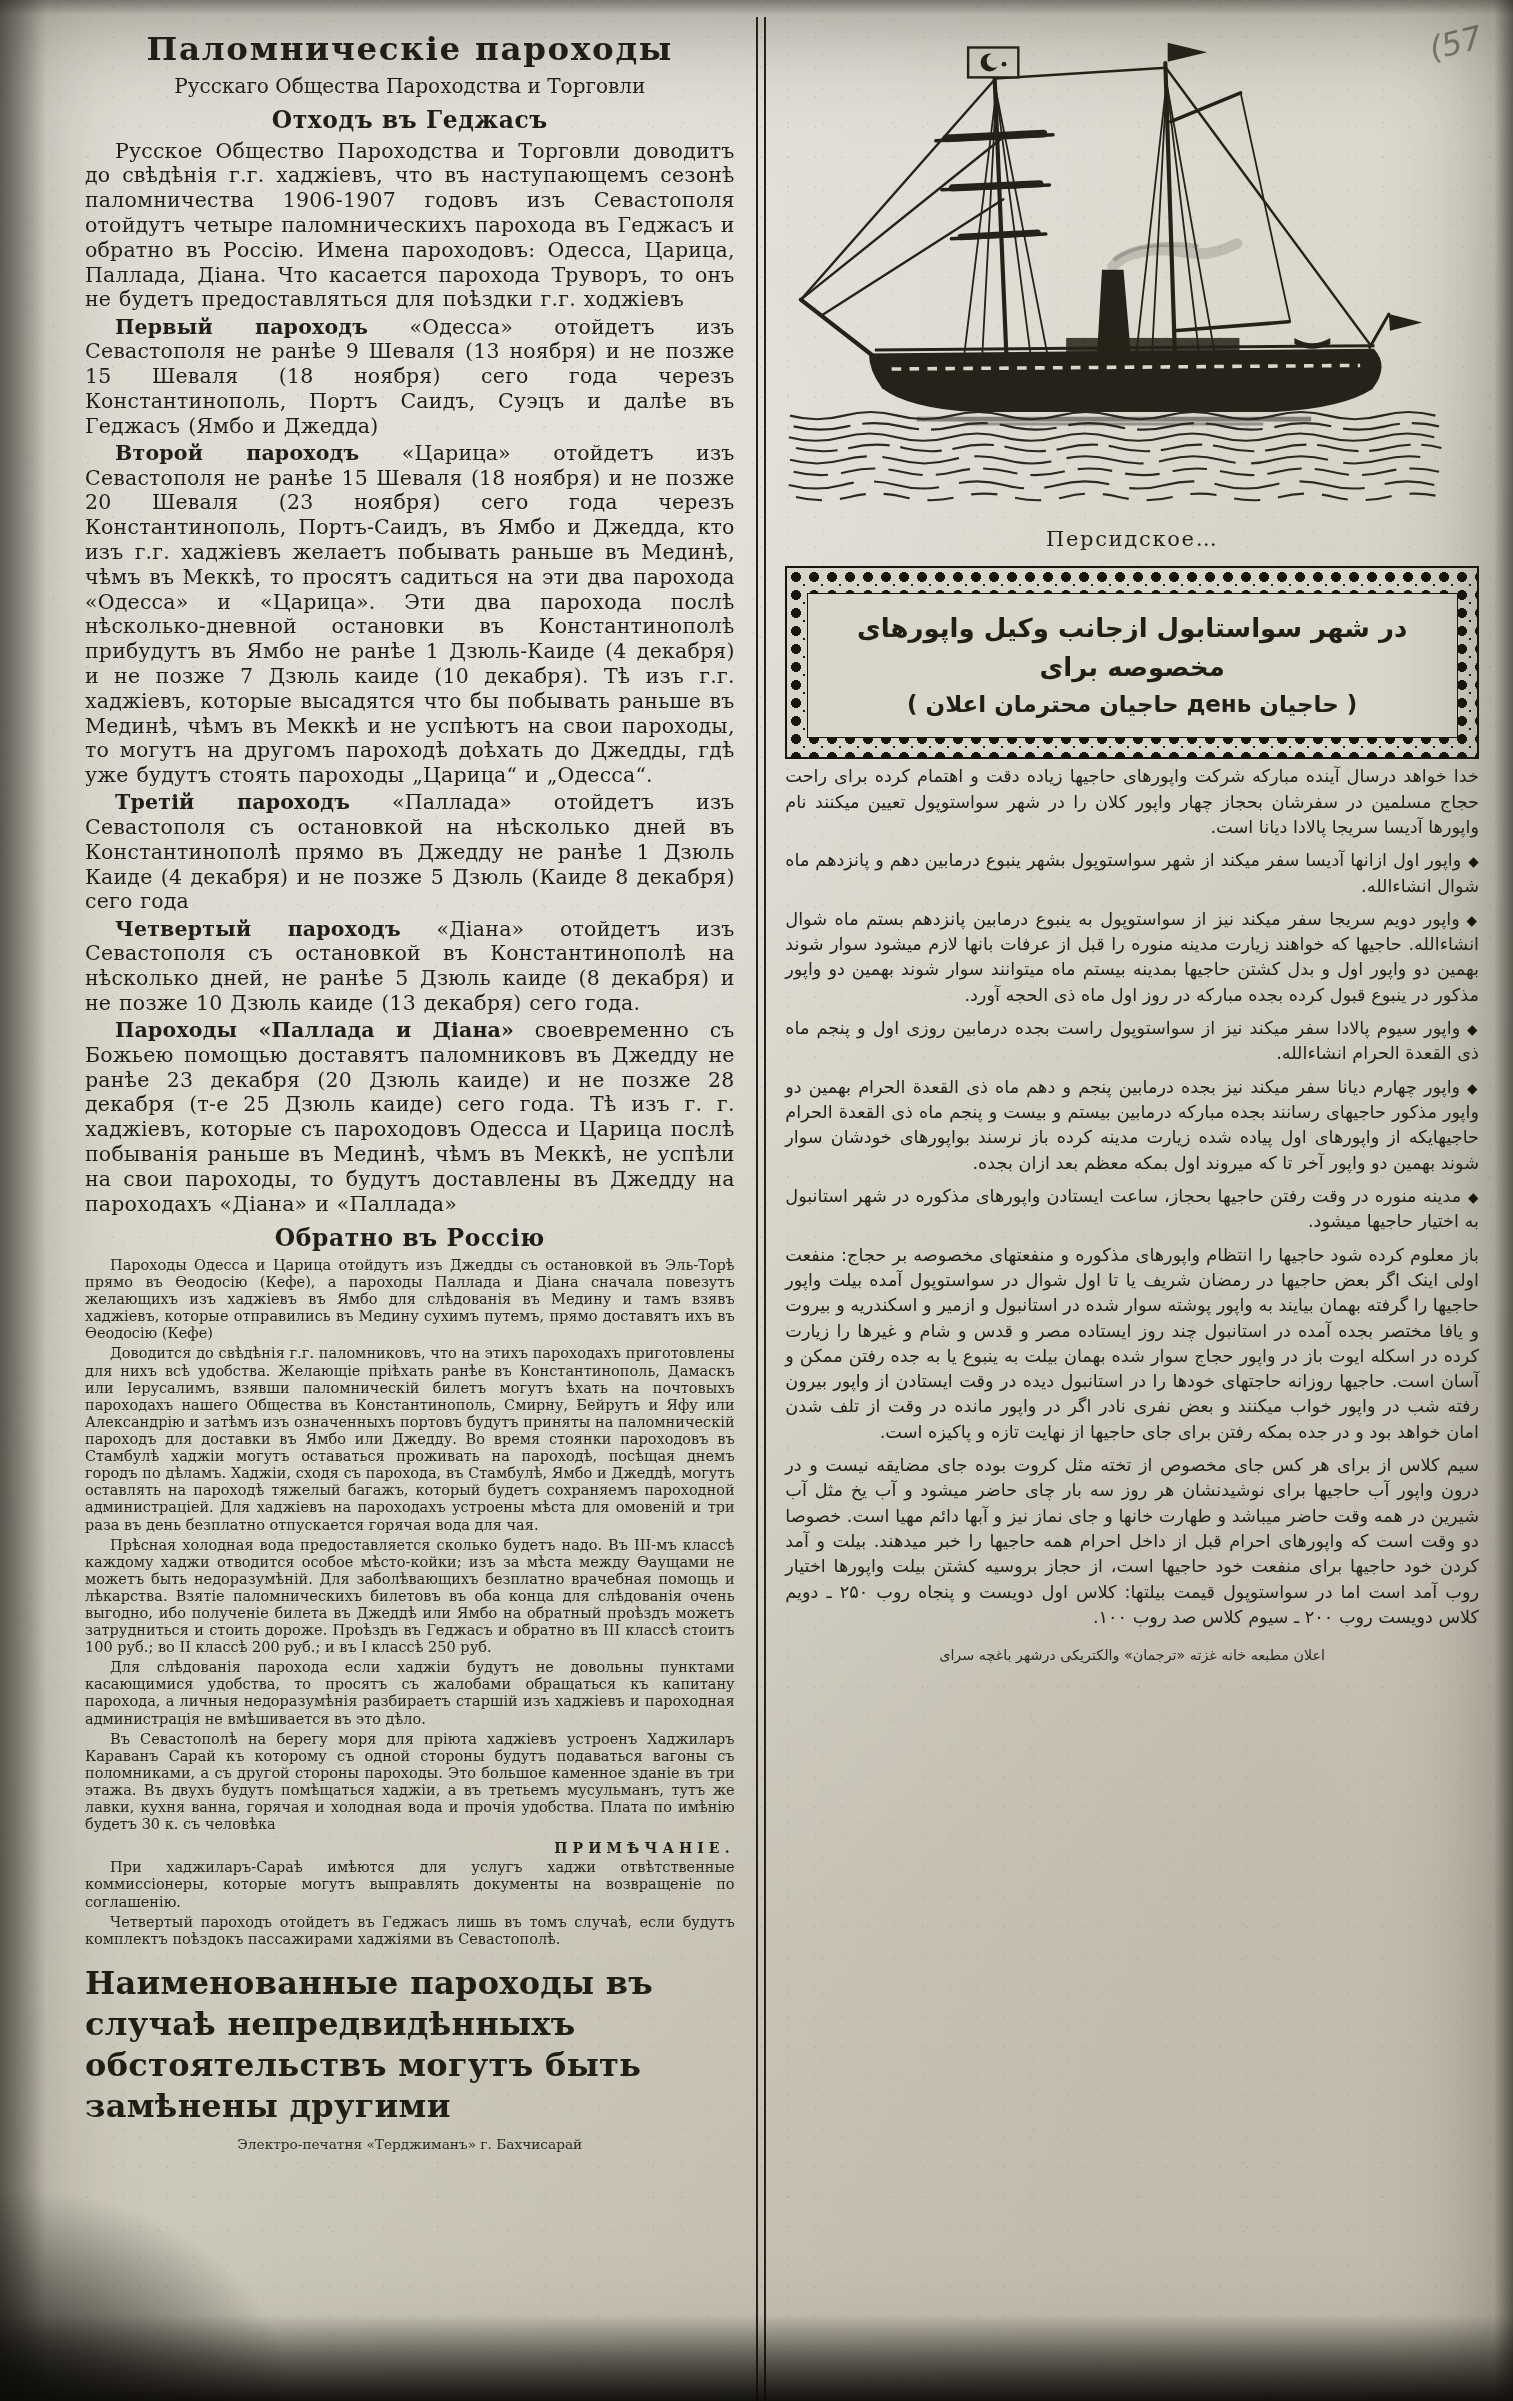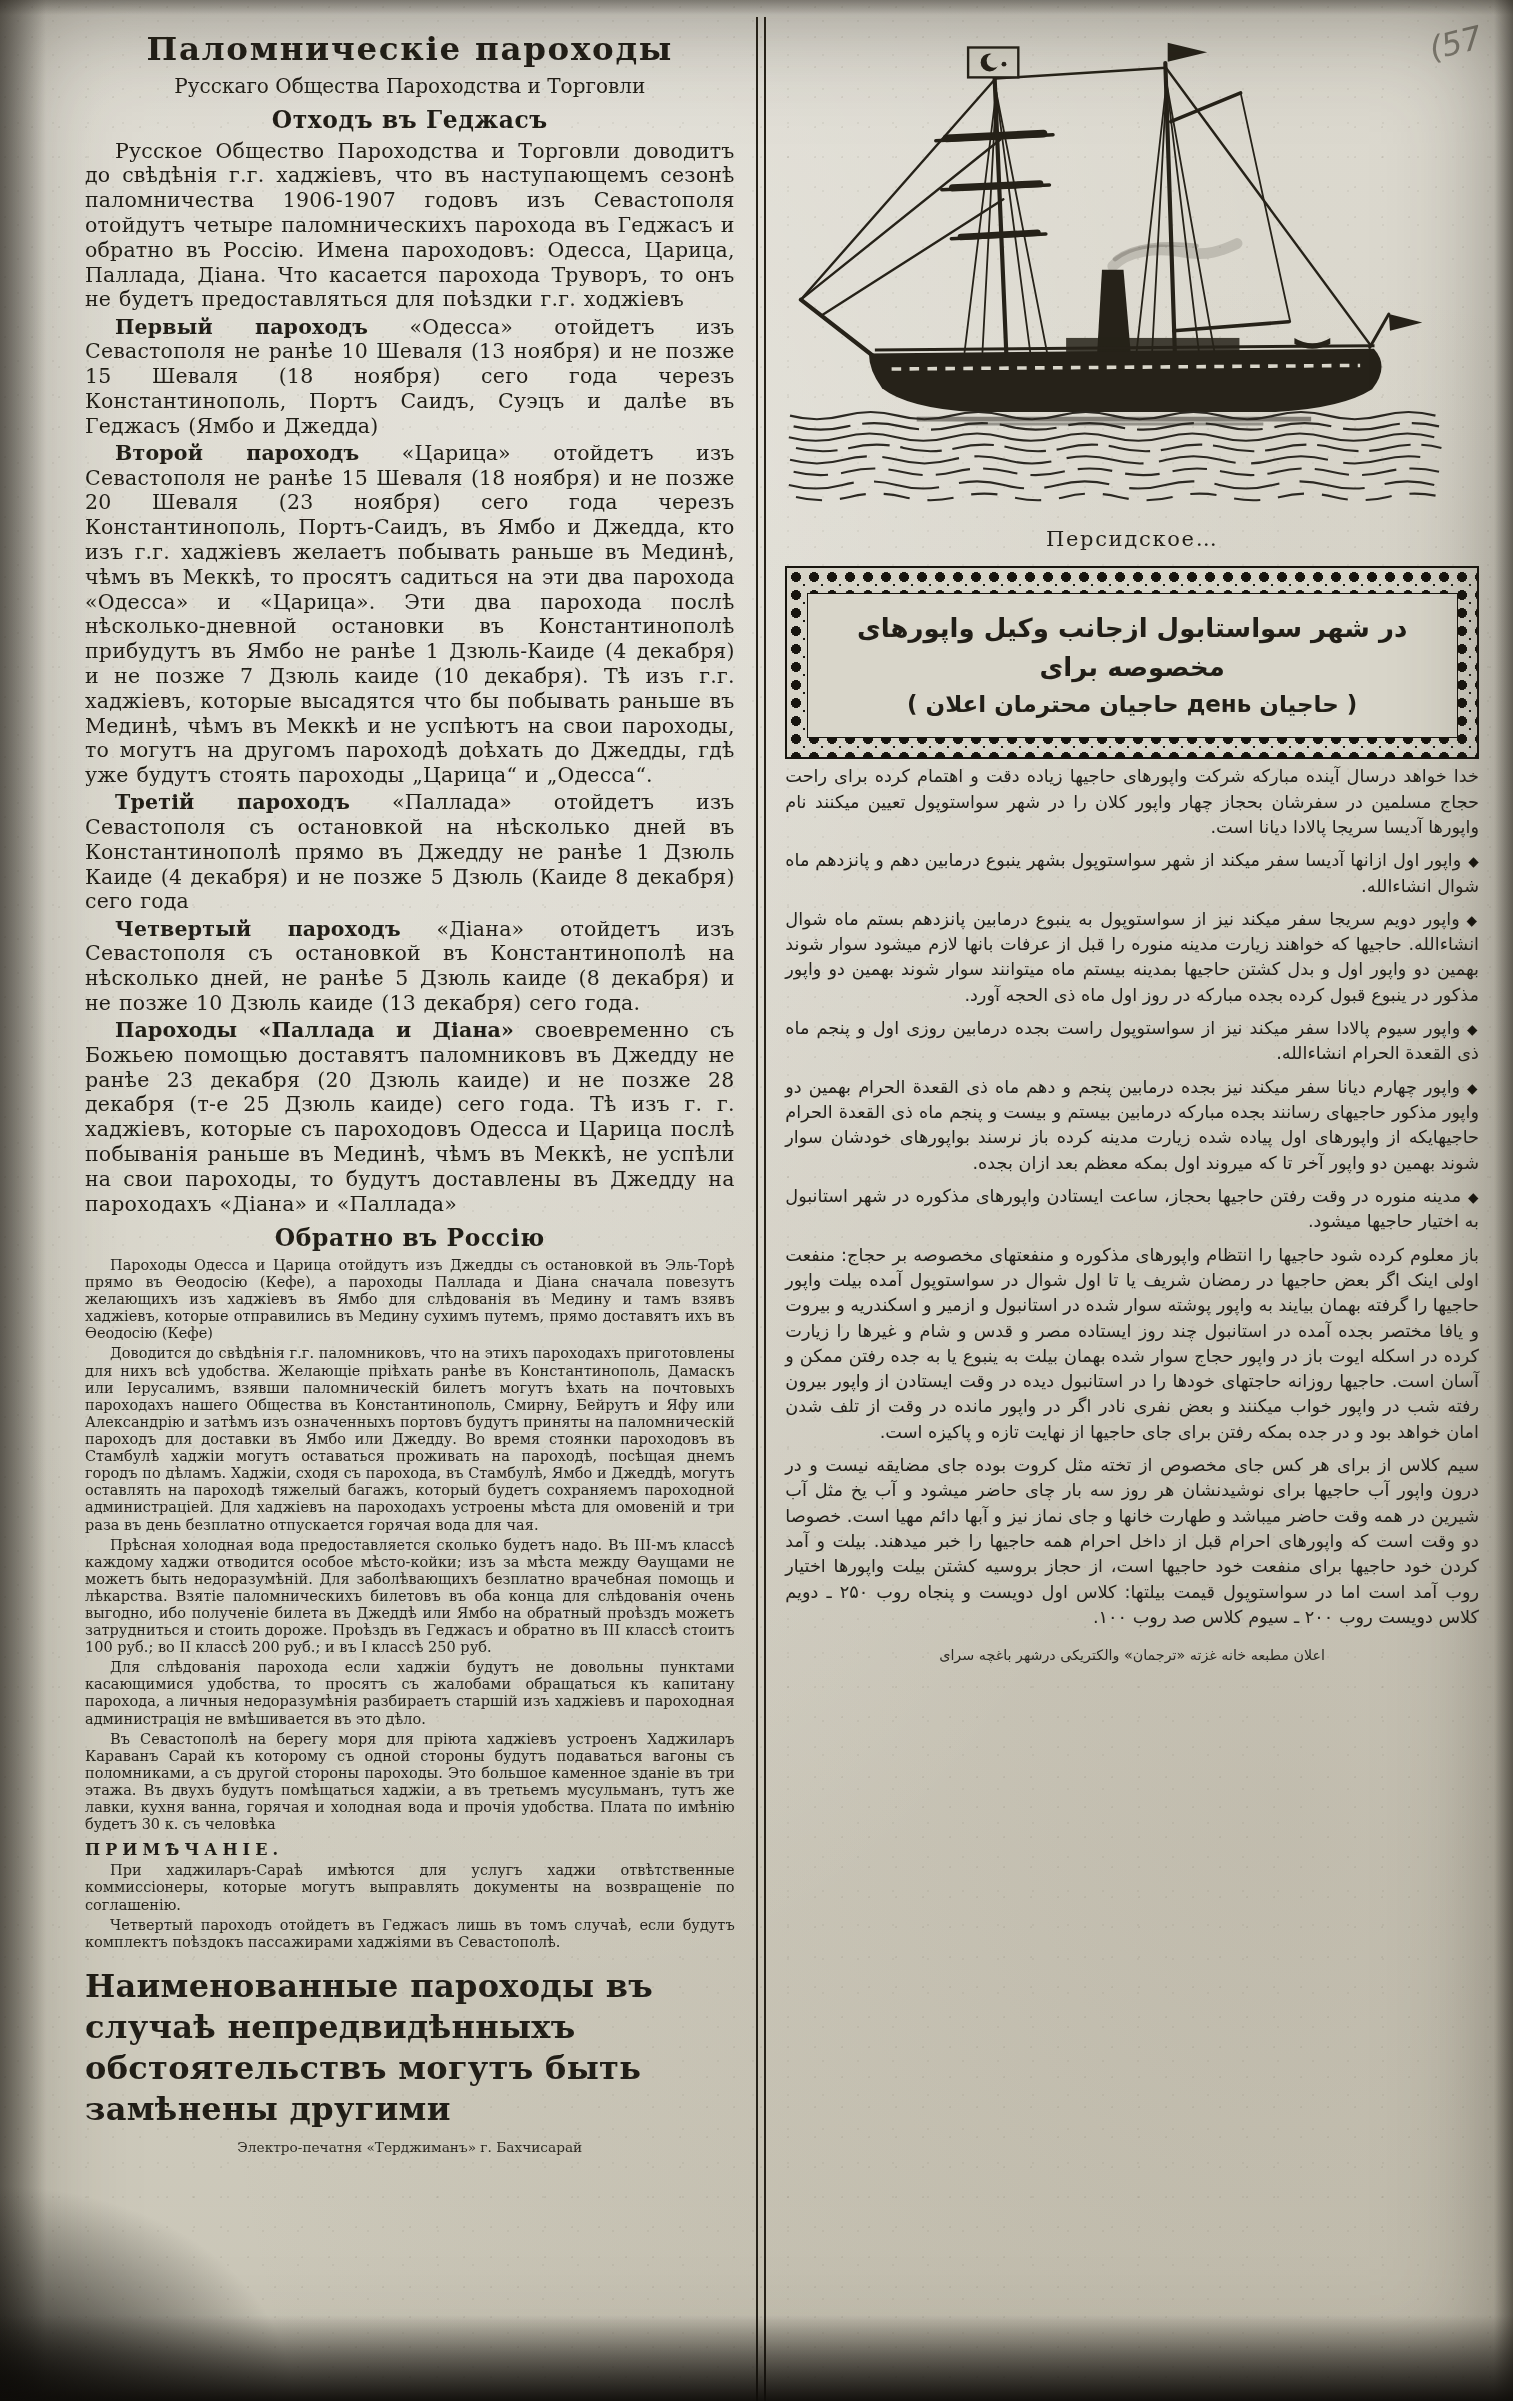--- a/index.html
+++ b/index.html
@@ -31,21 +31,21 @@
   .page{position:absolute;inset:0;display:flex;padding:17px 8px 0 35px;box-sizing:border-box;z-index:10;}
 
   
   .col-left{width:719px;box-sizing:border-box;padding:9px 19.4px 0 50px;}
   .col-left h1{font-size:32.5px;font-weight:700;text-align:center;margin:3.4px 0 5.7px;letter-spacing:1.7px;}
   .col-left .subtitle{font-size:20px;text-align:center;margin:0 0 5.7px;}
   .col-left p.body{font-size:20.5px;line-height:1.21;text-align:justify;text-indent:30px;margin:0 0 2.3px;letter-spacing:0.2px;word-spacing:1.1px;}
   .col-left h2{font-size:23.4px;font-weight:700;text-align:center;margin:8px 0 4.6px;letter-spacing:0.6px;}
   .col-left p.body b{font-weight:700;}
   .col-left p.small{font-size:14.5px;line-height:1.18;text-align:justify;text-indent:25px;margin:0 0 2.9px;color:#27241d;}
-  .col-left h3{font-size:16px;font-weight:700;text-align:left;letter-spacing:5.1px;margin:6.8px 0 3.4px;}
+  .col-left h3{font-size:14px;font-weight:700;text-align:right;letter-spacing:5.1px;margin:6.8px 0 3.4px;}
   .announcement{font-size:32px;font-weight:700;line-height:1.28;margin:15px 0 9px;letter-spacing:0.3px;}
   .imprint{font-size:13.7px;text-align:center;margin-top:2.3px;color:#2a2720;}
 
   
   .divider{width:9.7px;margin:0 2.3px;border-left:2.9px solid #262219;border-right:2.9px solid #262219;box-sizing:border-box;}
 
   
   .col-right{flex:1;box-sizing:border-box;padding:3.4px 26px 0 17px;font-family:"DejaVu Sans","Liberation Sans",sans-serif;}
   .ship{position:relative;width:100%;height:502px;}
   .ship svg{width:100%;height:100%;}
@@ -78,21 +78,21 @@
 <div class="scan">
   <div class="page">
 
     <div class="col-left">
       <h1>Паломническіе пароходы</h1>
       <div class="subtitle">Русскаго Общества Пароходства и Торговли</div>
 
       <h2>Отходъ въ Геджасъ</h2>
       <p class="body">Русское Общество Пароходства и Торговли доводитъ до свѣдѣнія г.г. хаджіевъ, что въ наступающемъ сезонѣ паломничества 1906-1907 годовъ изъ Севастополя отойдутъ четыре паломническихъ парохода въ Геджасъ и обратно въ Россію. Имена пароходовъ: Одесса, Царица, Паллада, Діана. Что касается парохода Труворъ, то онъ не будетъ предоставляться для поѣздки г.г. ходжіевъ</p>
 
-      <p class="body"><b>Первый пароходъ</b><span> «Одесса» отойдетъ изъ Севастополя не ранѣе 10 Шеваля (13 ноября) и не позже 15 Шеваля (18 ноября) сего года черезъ Константинополь, Портъ Саидъ, Суэцъ и далѣе въ Геджасъ (Ямбо и Джедда)</span></p>
+      <p class="body"><b>Первый пароходъ</b><span> «Одесса» отойдетъ изъ Севастополя не ранѣе 9 Шеваля (13 ноября) и не позже 15 Шеваля (18 ноября) сего года черезъ Константинополь, Портъ Саидъ, Суэцъ и далѣе въ Геджасъ (Ямбо и Джедда)</span></p>
       <p class="body"><b>Второй пароходъ</b><span> «Царица» отойдетъ изъ Севастополя не ранѣе 15 Шеваля (18 ноября) и не позже 20 Шеваля (23 ноября) сего года черезъ Константинополь, Портъ-Саидъ, въ Ямбо и Джедда, кто изъ г.г. хаджіевъ желаетъ побывать раньше въ Мединѣ, чѣмъ въ Меккѣ, то просятъ садиться на эти два парохода «Одесса» и «Царица». Эти два парохода послѣ нѣсколько-дневной остановки въ Константинополѣ прибудутъ въ Ямбо не ранѣе 1 Дзюль-Каиде (4 декабря) и не позже 7 Дзюль каиде (10 декабря). Тѣ изъ г.г. хаджіевъ, которые высадятся что бы побывать раньше въ Мединѣ, чѣмъ въ Меккѣ и не успѣютъ на свои пароходы, то могутъ на другомъ пароходѣ доѣхать до Джедды, гдѣ уже будутъ стоять пароходы „Царица“ и „Одесса“.</span></p>
       <p class="body"><b>Третій пароходъ</b><span> «Паллада» отойдетъ изъ Севастополя съ остановкой на нѣсколько дней въ Константинополѣ прямо въ Джедду не ранѣе 1 Дзюль Каиде (4 декабря) и не позже 5 Дзюль (Каиде 8 декабря) сего года</span></p>
       <p class="body"><b>Четвертый пароходъ</b><span> «Діана» отойдетъ изъ Севастополя съ остановкой въ Константинополѣ на нѣсколько дней, не ранѣе 5 Дзюль каиде (8 декабря) и не позже 10 Дзюль каиде (13 декабря) сего года.</span></p>
       <p class="body"><b>Пароходы «Паллада и Діана»</b><span> своевременно съ Божьею помощью доставятъ паломниковъ въ Джедду не ранѣе 23 декабря (20 Дзюль каиде) и не позже 28 декабря (т-е 25 Дзюль каиде) сего года. Тѣ изъ г. г. хаджіевъ, которые съ пароходовъ Одесса и Царица послѣ побыванія раньше въ Мединѣ, чѣмъ въ Меккѣ, не успѣли на свои пароходы, то будутъ доставлены въ Джедду на пароходахъ «Діана» и «Паллада»</span></p>
 
       <h2>Обратно въ Россію</h2>
       <p class="small">Пароходы Одесса и Царица отойдутъ изъ Джедды съ остановкой въ Эль-Торѣ прямо въ Ѳеодосію (Кефе), а пароходы Паллада и Діана сначала повезутъ желающихъ изъ хаджіевъ въ Ямбо для слѣдованія въ Медину и тамъ взявъ хаджіевъ, которые отправились въ Медину сухимъ путемъ, прямо доставятъ ихъ въ Ѳеодосію (Кефе)</p>
       <p class="small">Доводится до свѣдѣнія г.г. паломниковъ, что на этихъ пароходахъ приготовлены для нихъ всѣ удобства. Желающіе пріѣхать ранѣе въ Константинополь, Дамаскъ или Іерусалимъ, взявши паломническій билетъ могутъ ѣхать на почтовыхъ пароходахъ нашего Общества въ Константинополь, Смирну, Бейрутъ и Яфу или Александрію и затѣмъ изъ означенныхъ портовъ будутъ приняты на паломническій пароходъ для доставки въ Ямбо или Джедду. Во время стоянки пароходовъ въ Стамбулѣ хаджіи могутъ оставаться проживать на пароходѣ, посѣщая днемъ городъ по дѣламъ. Хаджіи, сходя съ парохода, въ Стамбулѣ, Ямбо и Джеддѣ, могутъ оставлять на пароходѣ тяжелый багажъ, который будетъ сохраняемъ пароходной администраціей. Для хаджіевъ на пароходахъ устроены мѣста для омовеній и три раза въ день безплатно отпускается горячая вода для чая.</p>
       <p class="small">Прѣсная холодная вода предоставляется сколько будетъ надо. Въ III-мъ классѣ каждому хаджи отводится особое мѣсто-койки; изъ за мѣста между Ѳаущами не можетъ быть недоразумѣній. Для заболѣвающихъ безплатно врачебная помощь и лѣкарства. Взятіе паломническихъ билетовъ въ оба конца для слѣдованія очень выгодно, ибо полученіе билета въ Джеддѣ или Ямбо на обратный проѣздъ можетъ затрудниться и стоить дороже. Проѣздъ въ Геджасъ и обратно въ III классѣ стоитъ 100 руб.; во II классѣ 200 руб.; и въ I классѣ 250 руб.</p>
       <p class="small">Для слѣдованія парохода если хаджіи будутъ не довольны пунктами касающимися удобства, то просятъ съ жалобами обращаться къ капитану парохода, а личныя недоразумѣнія разбираетъ старшій изъ хаджіевъ и пароходная администрація не вмѣшивается въ это дѣло.</p>

